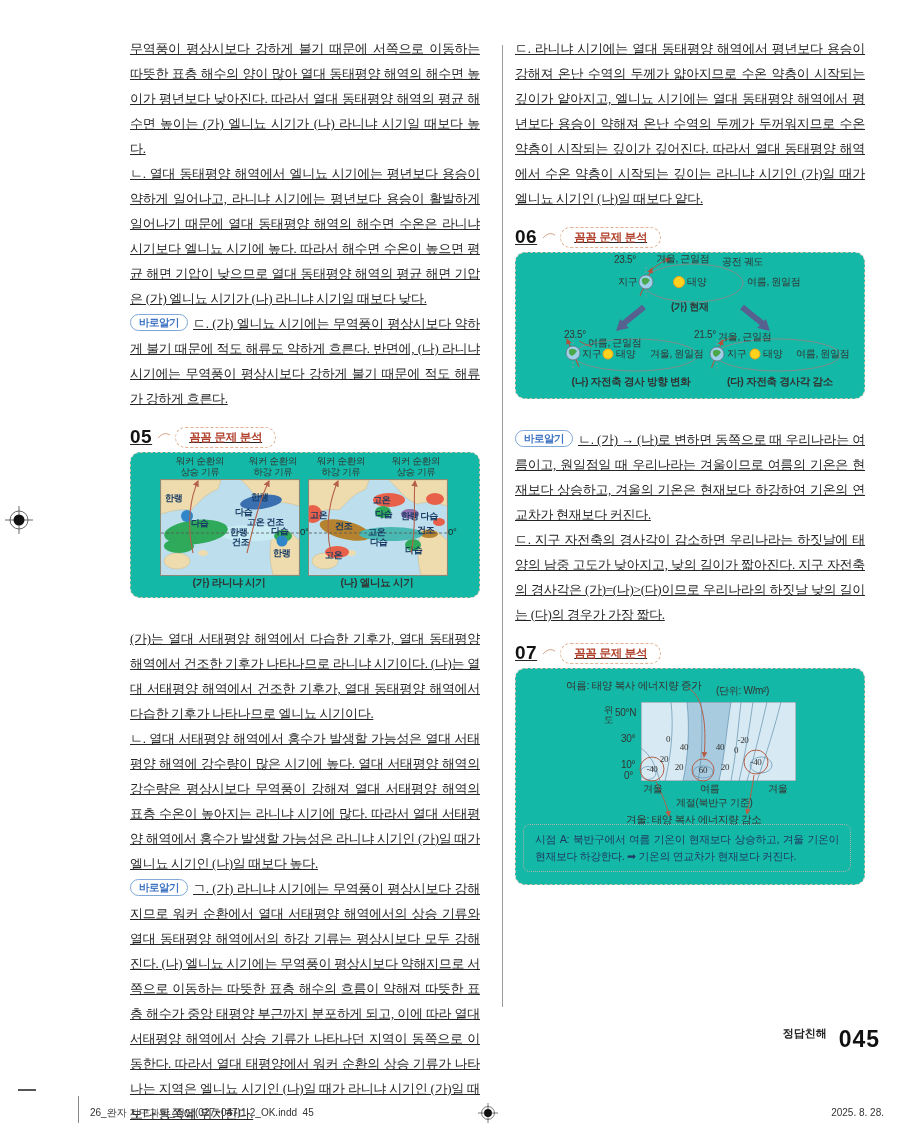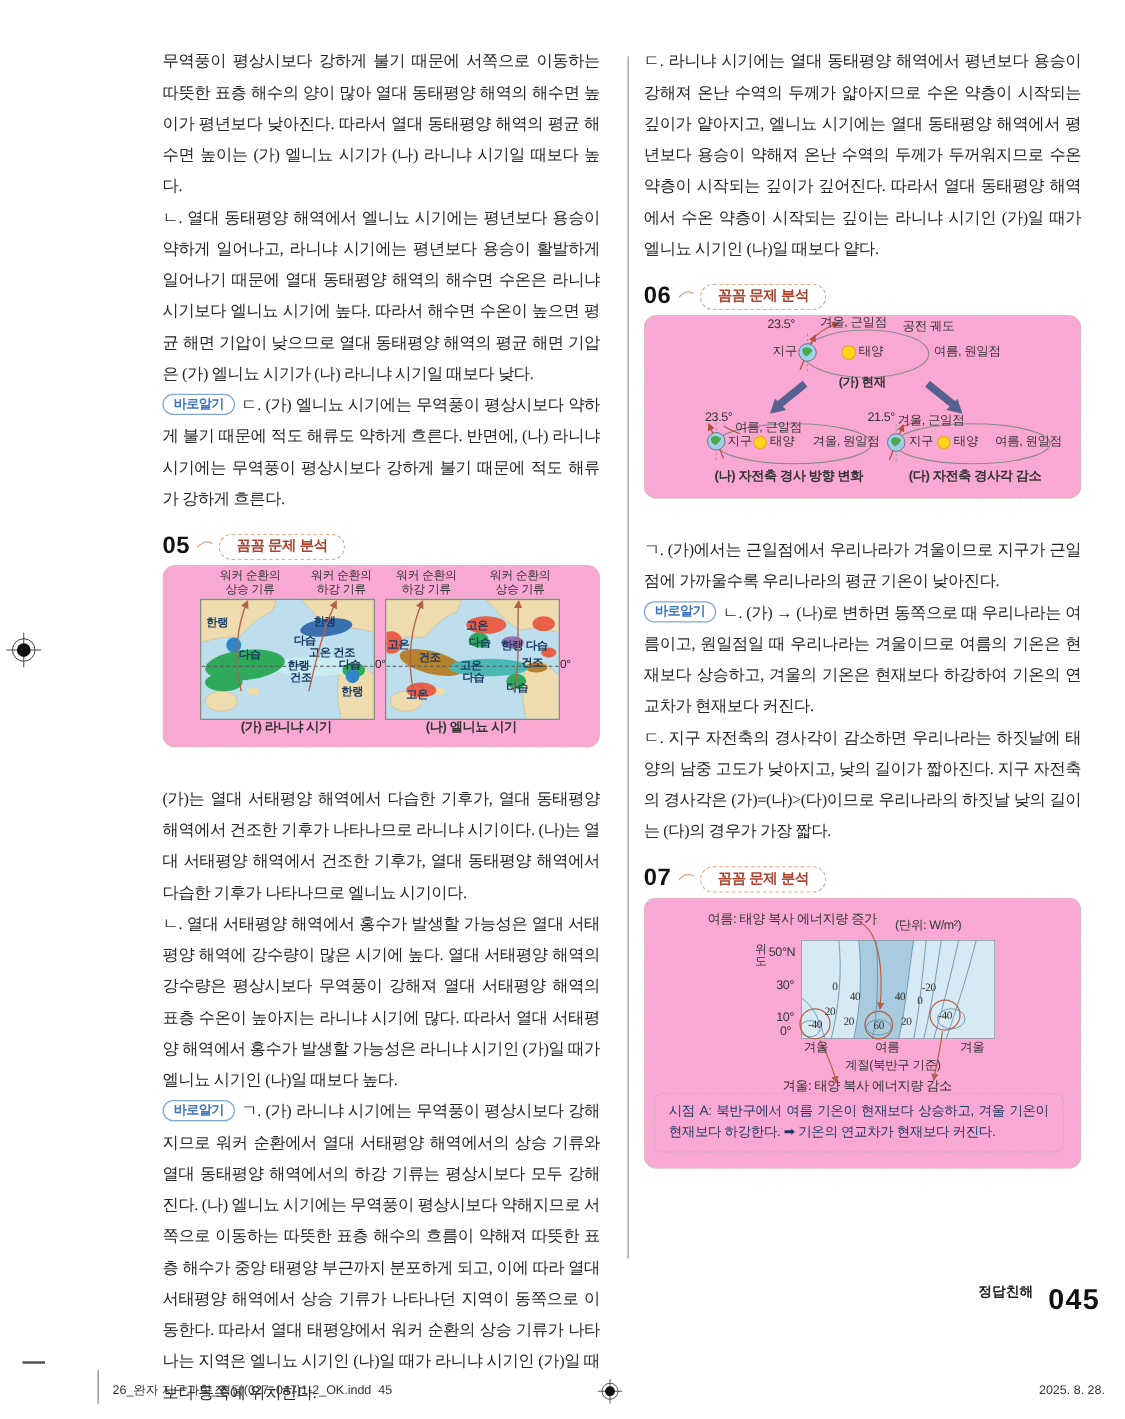--- a/index.html
+++ b/index.html
@@ -1,34 +1,34 @@
 <!DOCTYPE html>
 <html><head>
 <meta charset="utf-8">
 <style>
   html,body{margin:0;padding:0;background:#fff;}
   .page{position:relative;width:900px;height:1135px;background:#ffffff;overflow:hidden;
         font-family:"Liberation Serif", serif;color:#252525;}
-  .col{position:absolute;width:350px;font-size:13px;line-height:25px;text-align:justify;letter-spacing:-0.3px;}
+  .col{position:absolute;width:350px;font-size:13px;line-height:25px;text-align:justify;letter-spacing:-0.3px;text-decoration:underline;}
   .col p{margin:0;}
   .col-left{left:130px;top:36px;}
   .col-right{left:515px;top:36px;}
   .divider{position:absolute;left:502px;top:45px;width:1px;height:962px;background:#9a9a9a;}
 
   .baro{display:inline-block;border:1px solid #7fa8d9;border-radius:10px;color:#3f74c4;
         font:bold 10.5px/15px "Liberation Sans", sans-serif;padding:0 8px;margin-right:5px;
         vertical-align:2px;background:#fff;letter-spacing:-0.5px;}
 
   .figure{margin:13px 0 28px;}
   .fig-head{display:flex;align-items:center;height:26px;margin-bottom:2px;}
   .fig-num{font:bold 19px/26px "Liberation Sans", sans-serif;color:#121212;letter-spacing:.5px;}
   .fig-conn{margin:0 3px 4px 4px;}
   .fig-badge{border:1.4px dashed #e2b08e;border-radius:16px;padding:1px 13px;color:#b0402c;
              font:bold 11.5px/17px "Liberation Sans", sans-serif;background:#fff;}
-  .fig-box{position:relative;border:1.6px dashed #cfc4b0;border-radius:10px;background:#f9a8d4;}
+  .fig-box{position:relative;border:1.6px dashed #cfc4b0;border-radius:10px;background:#14b8a6;}
 
   .lab{position:absolute;font:bold 9px/10px "Liberation Sans", sans-serif;color:#173a63;white-space:nowrap;}
   .slab{position:absolute;font:10px/12px "Liberation Sans", sans-serif;color:#333;white-space:nowrap;}
   .updraft{position:absolute;width:70px;text-align:center;font:9.5px/11px "Liberation Sans", sans-serif;color:#333;}
   .mapdiv{position:absolute;width:138px;height:95px;background:#bcdeed;border:1px solid #8a8a7a;overflow:hidden;}
   .mapcap{position:absolute;width:120px;text-align:center;font:bold 10.5px/13px "Liberation Sans", sans-serif;color:#333;}
   .zero{position:absolute;font:9.5px/11px "Liberation Sans", sans-serif;color:#222;}
   .cap6{position:absolute;width:150px;text-align:center;font:bold 10.5px/13px "Liberation Sans", sans-serif;color:#333;}
   .val{position:absolute;font:9px/10px "Liberation Serif", serif;color:#333;transform:translate(-50%,-50%);}
   .notebox{position:absolute;left:7px;top:155px;width:328px;box-sizing:border-box;border:1.2px dotted #b0b0b0;
@@ -239,21 +239,20 @@
 
         <span class="slab" style="left:178px;top:76px">21.5°</span>
         <span class="slab" style="left:202px;top:78px">겨울, 근일점</span>
         <span class="slab" style="left:211px;top:95px">지구</span>
         <span class="slab" style="left:247px;top:95px">태양</span>
         <span class="slab" style="left:280px;top:95px">여름, 원일점</span>
         <span class="cap6" style="left:189px;top:122px">(다) 자전축 경사각 감소</span>
       </div>
     </div>
 
-    <p>ㄱ. (가)에서는 근일점에서 우리나라가 겨울이므로 지구가 근일점에 가까울수록 우리나라의 평균 기온이 낮아진다.</p>
     <p><span class="baro">바로알기</span><span>ㄴ. (가) → (나)로 변하면 동쪽으로 때 우리나라는 여름이고, 원일점일 때 우리나라는 겨울이므로 여름의 기온은 현재보다 상승하고, 겨울의 기온은 현재보다 하강하여 기온의 연교차가 현재보다 커진다.</span></p>
     <p>ㄷ. 지구 자전축의 경사각이 감소하면 우리나라는 하짓날에 태양의 남중 고도가 낮아지고, 낮의 길이가 짧아진다. 지구 자전축의 경사각은 (가)=(나)&gt;(다)이므로 우리나라의 하짓날 낮의 길이는 (다)의 경우가 가장 짧다.</p>
 
     <div class="figure">
       <div class="fig-head">
         <span class="fig-num">07</span>
         <svg class="fig-conn" width="16" height="14">
             <path d="M2,10 Q8,3 14,7" stroke="#d9a68a" fill="none"></path>
           </svg>
         <span class="fig-badge">꼼꼼 문제 분석</span>

